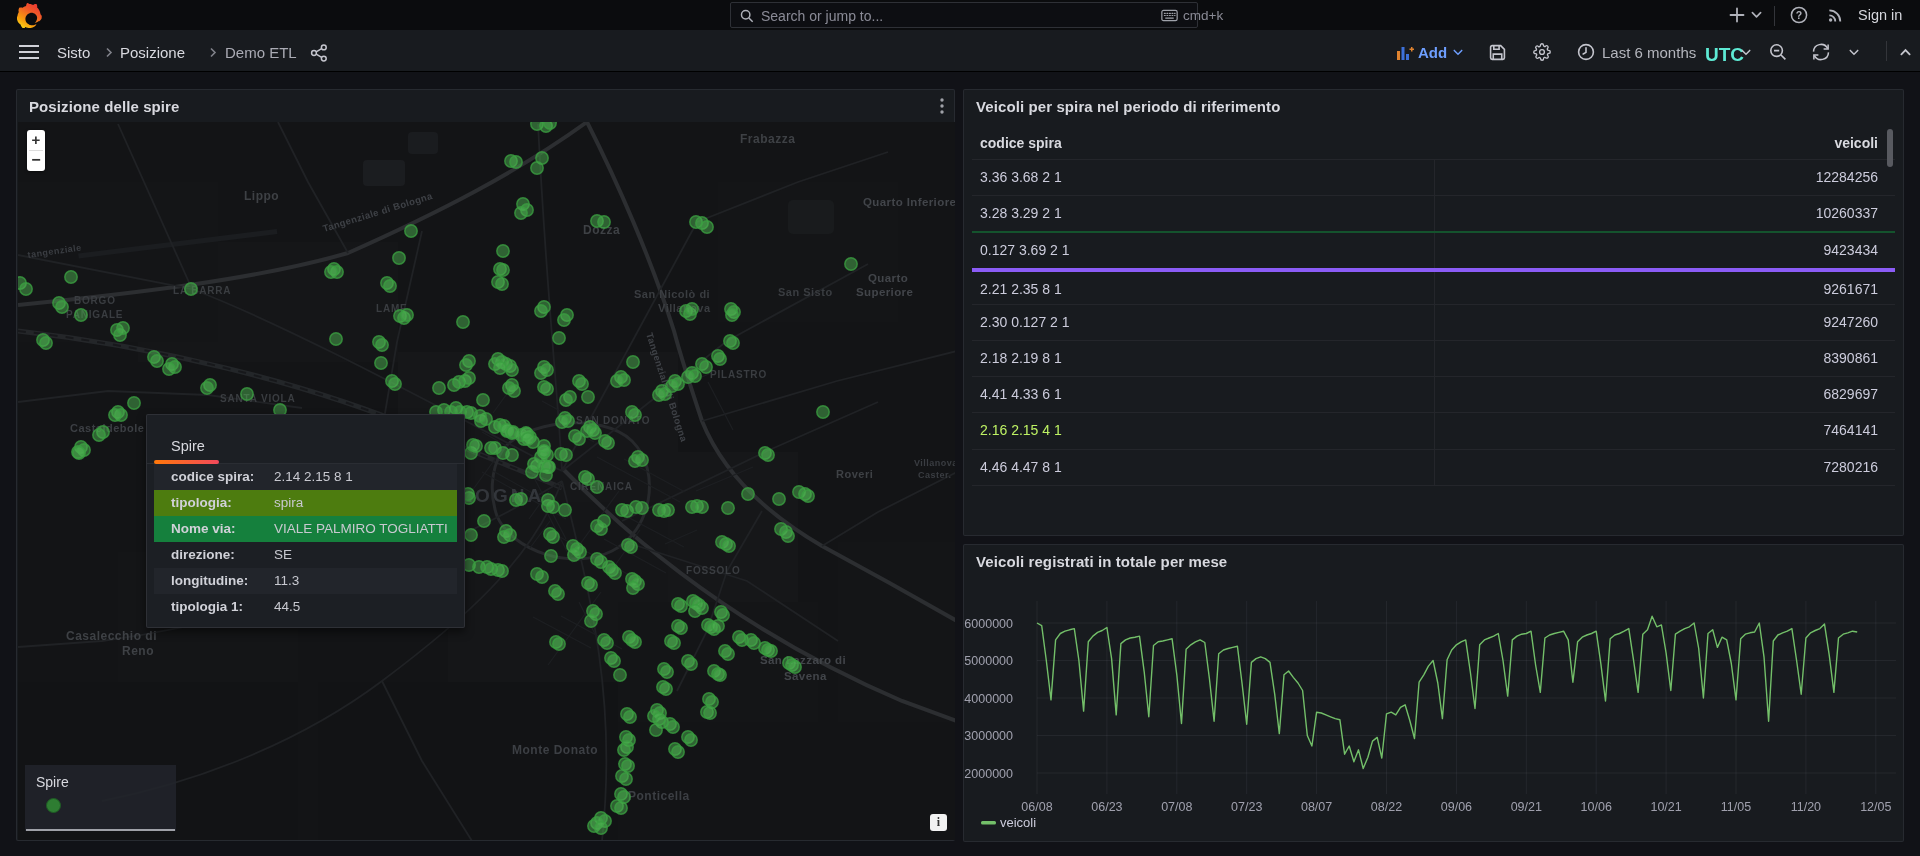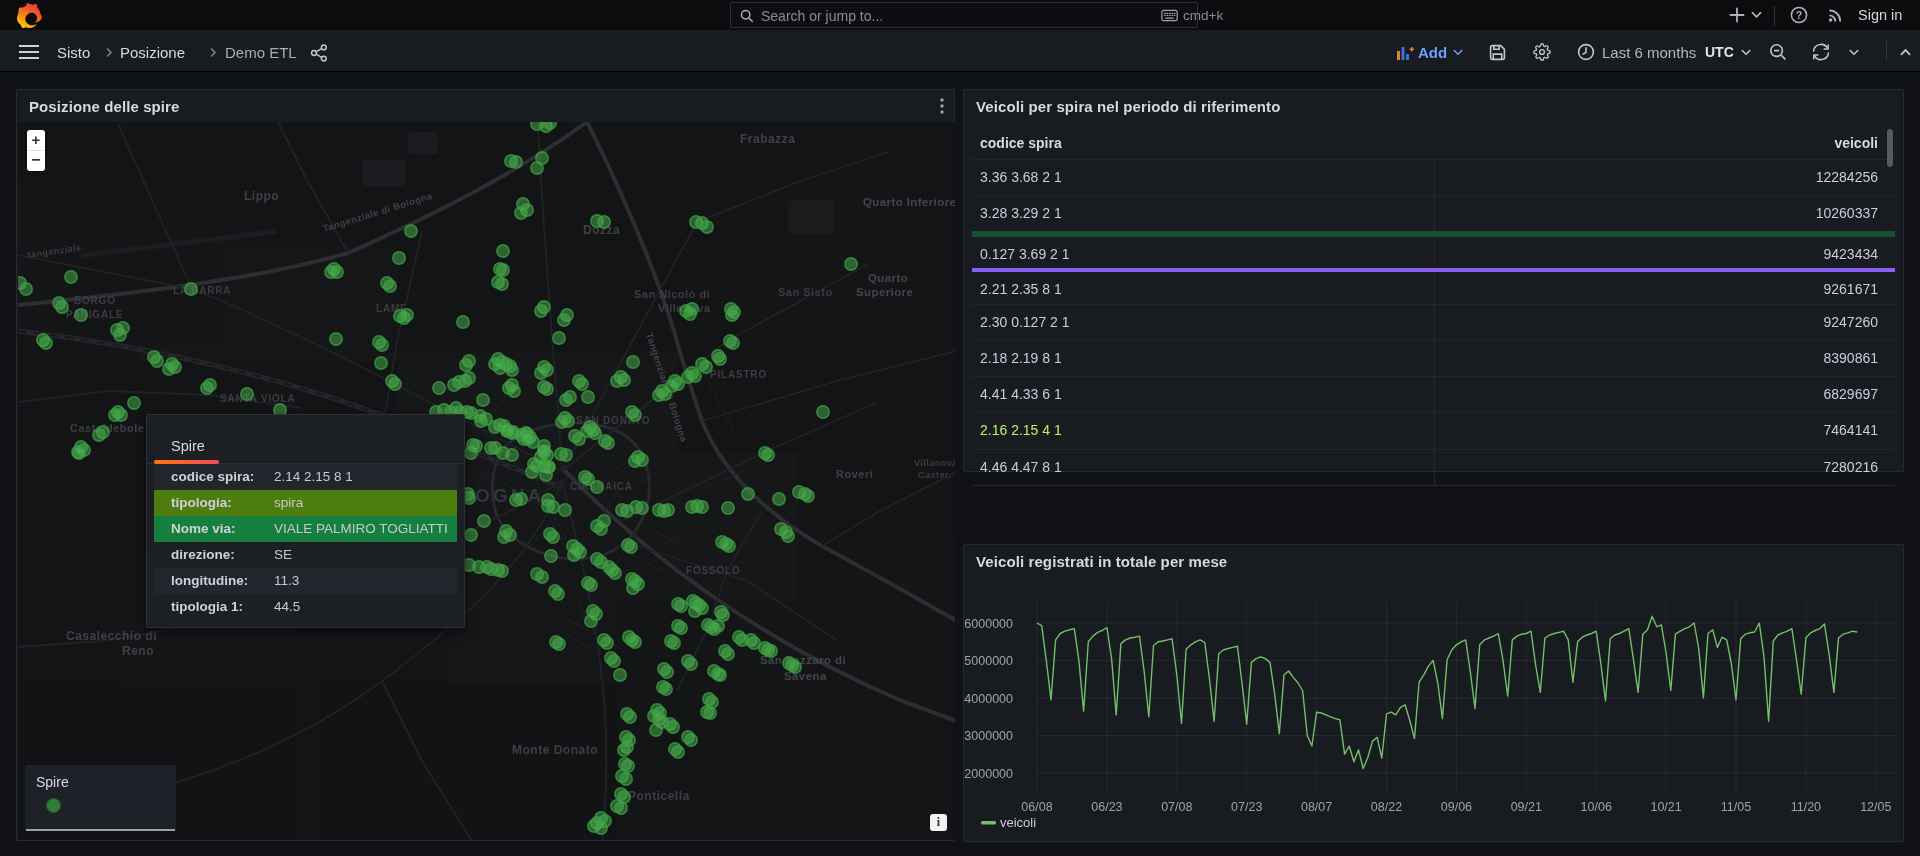--- a/index.html
+++ b/index.html
@@ -88,21 +88,21 @@
     </svg>
 <svg class="abs" style="left:1533px;top:13px" width="18" height="18" viewBox="0 0 24 24" fill="none" stroke="#c4c5cd" stroke-width="1.8">
       <circle cx="12" cy="12" r="3.2"></circle>
       <path d="M19.4 15a1.6 1.6 0 0 0 .32 1.76l.06.06a2 2 0 1 1-2.83 2.83l-.06-.06a1.6 1.6 0 0 0-1.76-.32 1.6 1.6 0 0 0-1 1.47V21a2 2 0 1 1-4 0v-.09a1.6 1.6 0 0 0-1-1.47 1.6 1.6 0 0 0-1.76.32l-.06.06a2 2 0 1 1-2.83-2.83l.06-.06a1.6 1.6 0 0 0 .32-1.76 1.6 1.6 0 0 0-1.47-1H3a2 2 0 1 1 0-4h.09a1.6 1.6 0 0 0 1.47-1 1.6 1.6 0 0 0-.32-1.76l-.06-.06a2 2 0 1 1 2.83-2.83l.06.06a1.6 1.6 0 0 0 1.76.32h.08a1.6 1.6 0 0 0 1-1.47V3a2 2 0 1 1 4 0v.09a1.6 1.6 0 0 0 1 1.47 1.6 1.6 0 0 0 1.76-.32l.06-.06a2 2 0 1 1 2.83 2.83l-.06.06a1.6 1.6 0 0 0-.32 1.76v.08a1.6 1.6 0 0 0 1.47 1H21a2 2 0 1 1 0 4h-.09a1.6 1.6 0 0 0-1.47 1z"></path>
     </svg>
 <svg class="abs" style="left:1577px;top:13px" width="18" height="18" viewBox="0 0 18 18" fill="none" stroke="#c4c5cd" stroke-width="1.6">
       <circle cx="9" cy="9" r="7.4"></circle>
       <path d="M9 4.8V9.4L6.2 11" stroke-linecap="round"></path>
     </svg>
 <div class="abs" style="left:1602px;top:14px;font-size:15px;font-weight:500;color:#b4b6bd">Last 6 months</div>
-<div class="abs" style="left:1705px;top:14px;font-size:14px;font-weight:700;color:#e5e5e5">UTC</div>
+<div class="abs" style="left:1705px;top:14px;font-size:19px;font-weight:700;color:#5eead4">UTC</div>
 <svg class="abs" style="left:1741px;top:19px" width="10" height="7" viewBox="0 0 12 8" fill="none" stroke="#c4c5cd" stroke-width="1.8">
       <path d="M1.5 1.5 6 6l4.5-4.5" stroke-linecap="round"></path>
     </svg>
 <svg class="abs" style="left:1769px;top:13px" width="18" height="18" viewBox="0 0 18 18" fill="none" stroke="#c4c5cd" stroke-width="1.6">
       <circle cx="7.6" cy="7.6" r="5.8"></circle>
       <path d="M12 12 L16.4 16.4M5 7.6h5.2"></path>
     </svg>
 <svg class="abs" style="left:1812px;top:13px" width="18" height="18" viewBox="0 0 24 24" fill="none" stroke="#c4c5cd" stroke-width="2">
       <path d="M21.5 2v6h-6"></path>
       <path d="M2.5 22v-6h6"></path>
@@ -613,38 +613,38 @@
         </div>
 </div>
     </div>
 <div class="abs" style="left:8px;top:675px;width:151px;height:66px;background:rgba(34,37,43,0.85)">
  <div style="position:absolute;left:11px;top:9px;font-size:14px;color:#d8d9df">Spire</div>
  <div style="position:absolute;left:21px;top:33px;width:15px;height:15px;border-radius:50%;background:#2e7d32;border:1px solid #1e5c24"></div>
  <div style="position:absolute;left:1px;bottom:0px;width:149px;height:2px;background:#9fa1a8"></div>
 </div>
 <div class="abs" style="left:913px;top:724px;width:17px;height:17px;background:#f2f2f2;border-radius:3px;color:#333;font-weight:700;font-size:12px;text-align:center;line-height:17px;font-family:'Liberation Serif',serif">i</div>
 </div>
-<div class="panel" style="left:963px;top:89px;width:941px;height:383px">
+<div class="panel" style="left:963px;top:89px;width:941px;height:447px">
 <div class="ptitle" style="position:absolute;left:12px;top:8px">Veicoli per spira nel periodo di riferimento</div>
 <div class="abs" style="left:8px;top:37px;right:8px;bottom:8px;font-size:14px">
 <div style="position:relative;height:32px">
         <span style="position:absolute;left:8px;top:8px;font-weight:700;color:#d8d9df">codice spira</span>
         <span style="position:absolute;right:17px;top:8px;font-weight:700;color:#d8d9df">veicoli</span>
       </div>
 <div style="position:relative;height:36.2px;border-top:1px solid #24262b">
         <span style="position:absolute;left:8px;top:9px;color:#ccccdc">3.36 3.68 2 1</span>
         <span style="position:absolute;right:17px;top:9px;color:#ccccdc">12284256</span>
         <span style="position:absolute;left:462px;top:0;bottom:0;width:1px;background:#24262b"></span>
       </div>
 <div style="position:relative;height:36.2px;border-top:1px solid #24262b">
         <span style="position:absolute;left:8px;top:9px;color:#ccccdc">3.28 3.29 2 1</span>
         <span style="position:absolute;right:17px;top:9px;color:#ccccdc">10260337</span>
         <span style="position:absolute;left:462px;top:0;bottom:0;width:1px;background:#24262b"></span>
       </div>
-<div style="position:relative;height:36.2px;border-top:6px solid #14532d">
+<div style="position:relative;height:36.2px;border-top:2px solid #14532d">
         <span style="position:absolute;left:8px;top:9px;color:#ccccdc">0.127 3.69 2 1</span>
         <span style="position:absolute;right:17px;top:9px;color:#ccccdc">9423434</span>
         <span style="position:absolute;left:462px;top:0;bottom:0;width:1px;background:#24262b"></span>
       </div>
 <div style="position:relative;height:36.2px;border-top:4px solid #8b5cf6">
         <span style="position:absolute;left:8px;top:9px;color:#ccccdc">2.21 2.35 8 1</span>
         <span style="position:absolute;right:17px;top:9px;color:#ccccdc">9261671</span>
         <span style="position:absolute;left:462px;top:0;bottom:0;width:1px;background:#24262b"></span>
       </div>
 <div style="position:relative;height:36.2px;border-top:1px solid #24262b">

